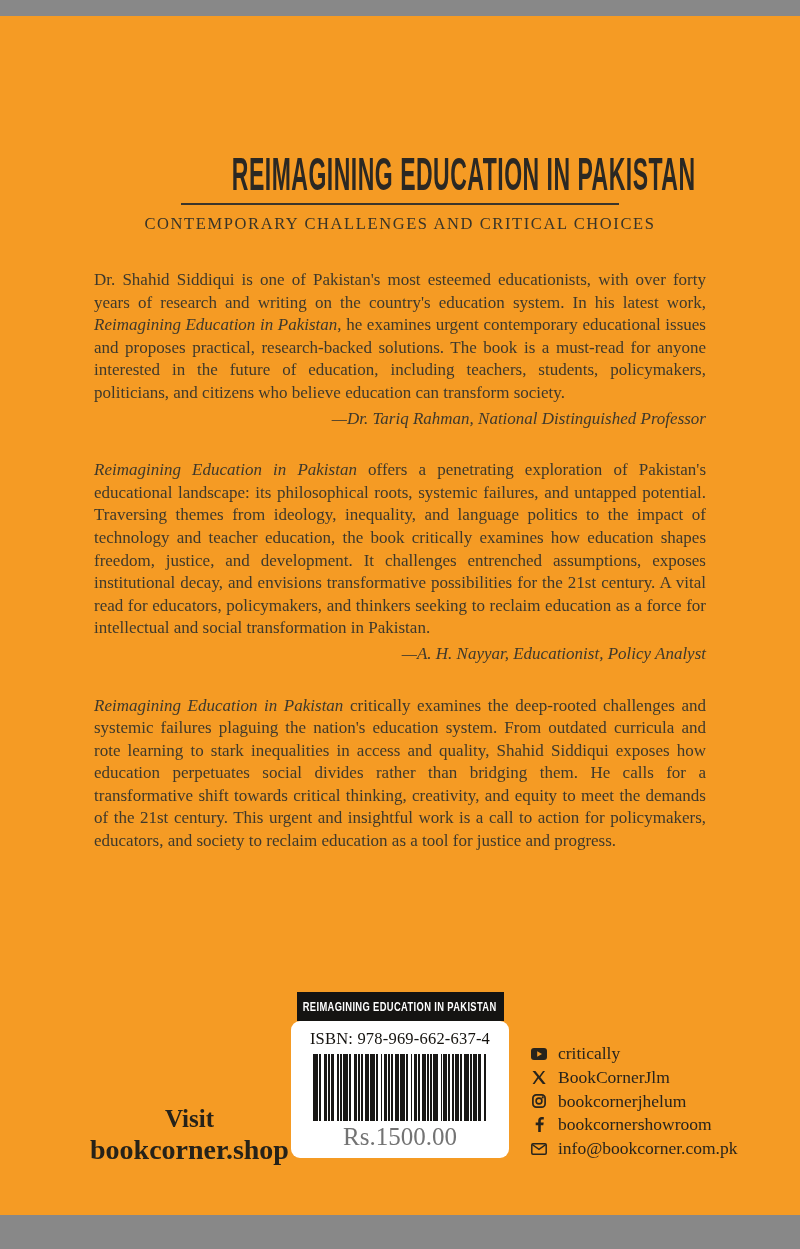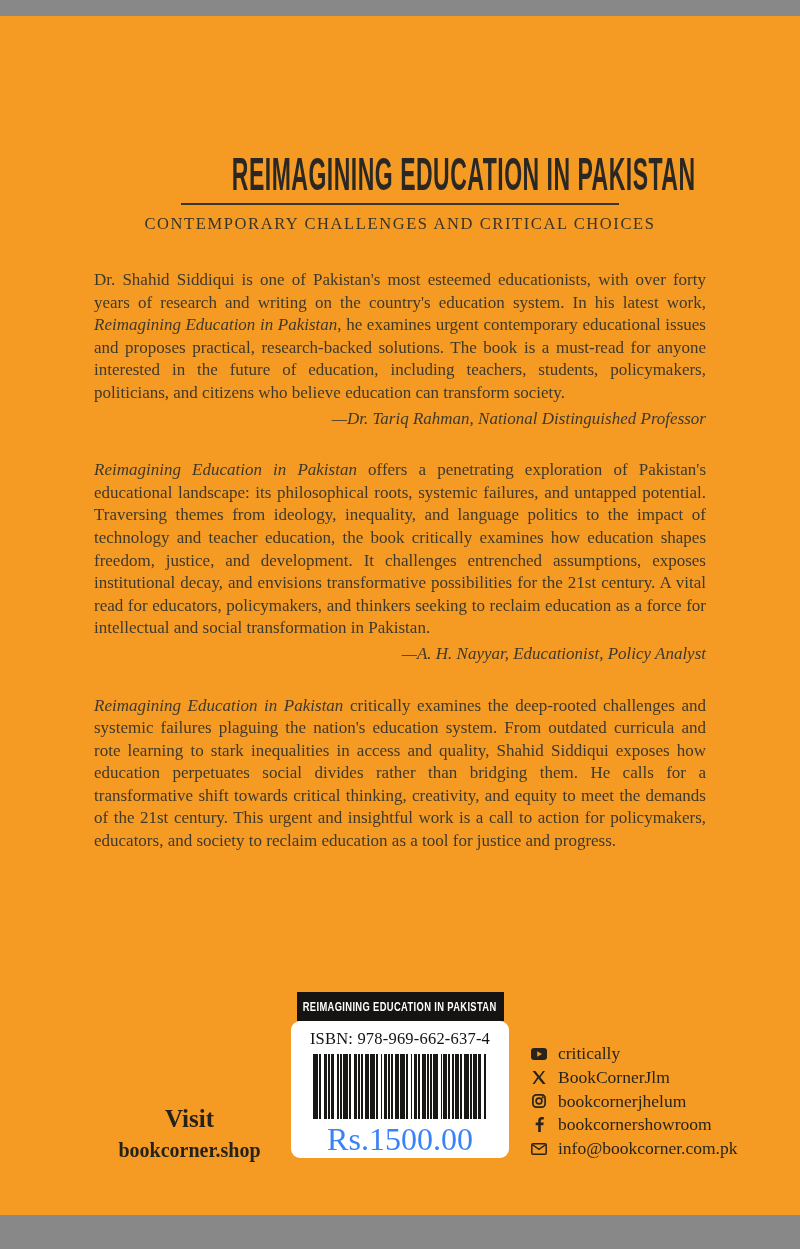--- a/index.html
+++ b/index.html
@@ -25,33 +25,33 @@
     color:var(--ink);text-align:justify;}
   .blurb{margin:0;}
   .blurb i{font-style:italic;}
   .attribution{text-align:right;font-style:italic;margin:3px 0 29px;}
   .attribution.gap-before{margin-top:18px;}
 
   
   .visit{position:absolute;left:72px;top:1088px;width:235px;text-align:center;
     font-weight:bold;color:#262219;}
   .visit-line1{font-size:25px;line-height:30px;}
-  .visit-line2{font-size:20px;line-height:32px;}
+  .visit-line2{font-size:28px;line-height:32px;}
 
   .barcode-block{position:absolute;left:291px;top:976px;width:218px;}
   .barcode-header{width:207px;height:29px;margin:0 auto;background:var(--bar);color:#fff;
     display:flex;align-items:center;justify-content:center;
     font-family:"Liberation Sans",sans-serif;font-weight:bold;}
   .barcode-header span{font-size:13px;transform:scaleX(0.72);white-space:nowrap;letter-spacing:.5px;}
   .barcode-box{width:218px;height:137px;background:var(--box);border-radius:9px;
     display:flex;flex-direction:column;align-items:center;padding-top:8px;}
   .isbn{font-size:16.5px;color:#14120e;letter-spacing:.2px;}
   .bars{height:67px;margin-top:5px;display:flex;align-items:stretch;}
   .bars i{background:#181715;display:block;height:100%;}
-  .price{font-size:32px;color:#3b82f6;margin-top:2px;}
+  .price{font-size:25px;color:#737373;margin-top:2px;}
 
   .social{position:absolute;left:531px;top:1026px;list-style:none;margin:0;padding:0;color:#28241c;}
   .social li{display:flex;align-items:center;gap:11px;height:23.7px;font-size:17.5px;}
   .social .icon{width:16px;display:flex;justify-content:center;}
   .social svg{display:block;}
 </style>
 </head>
 <body>
 
 <div class="page">

